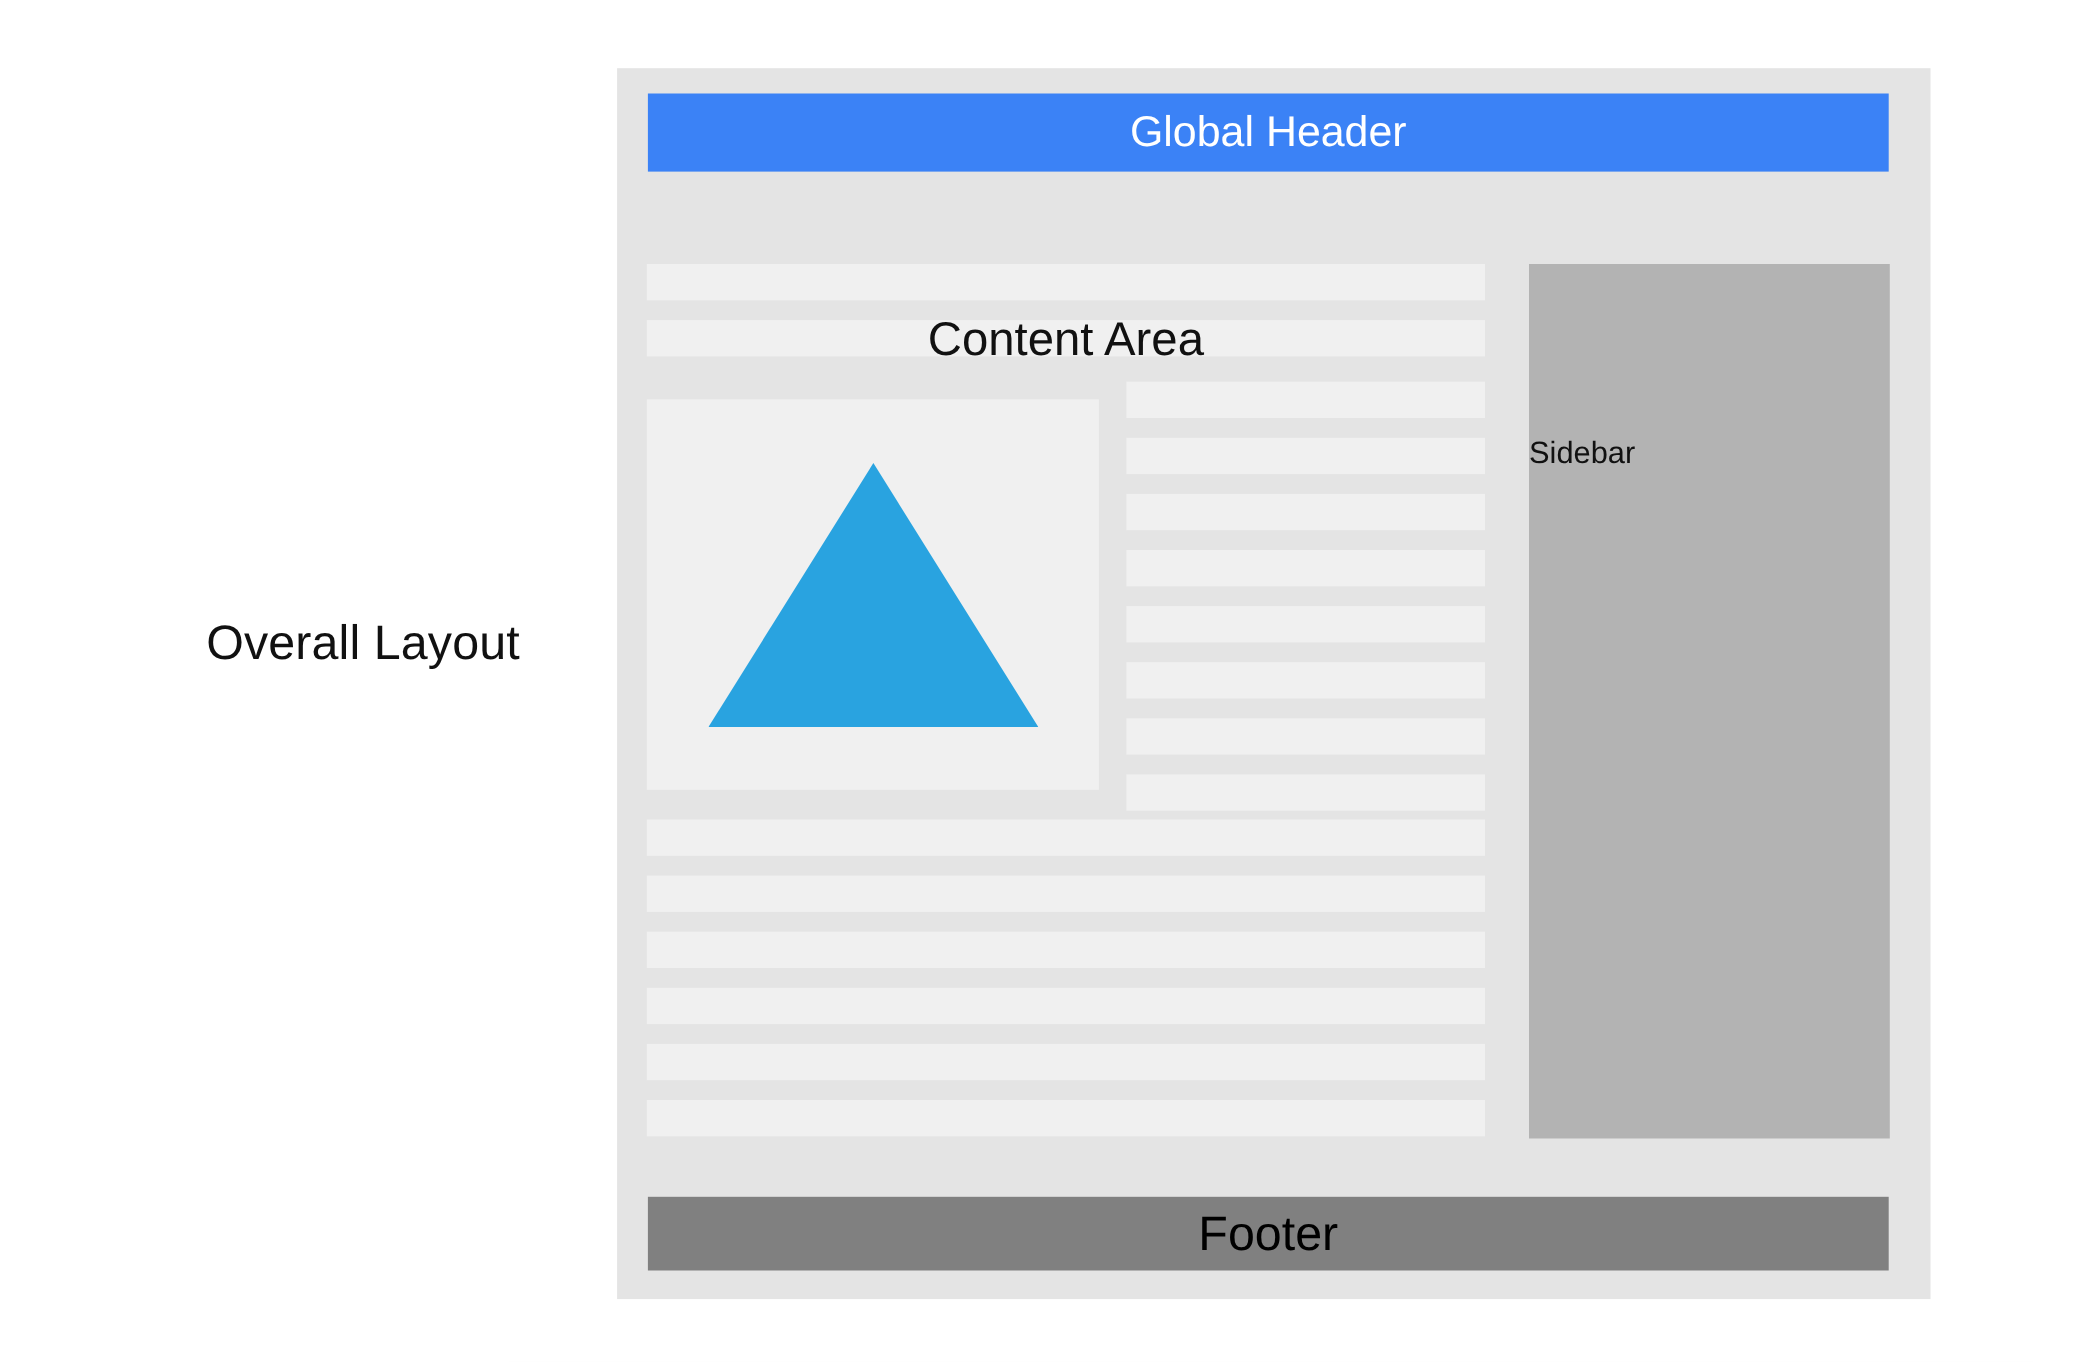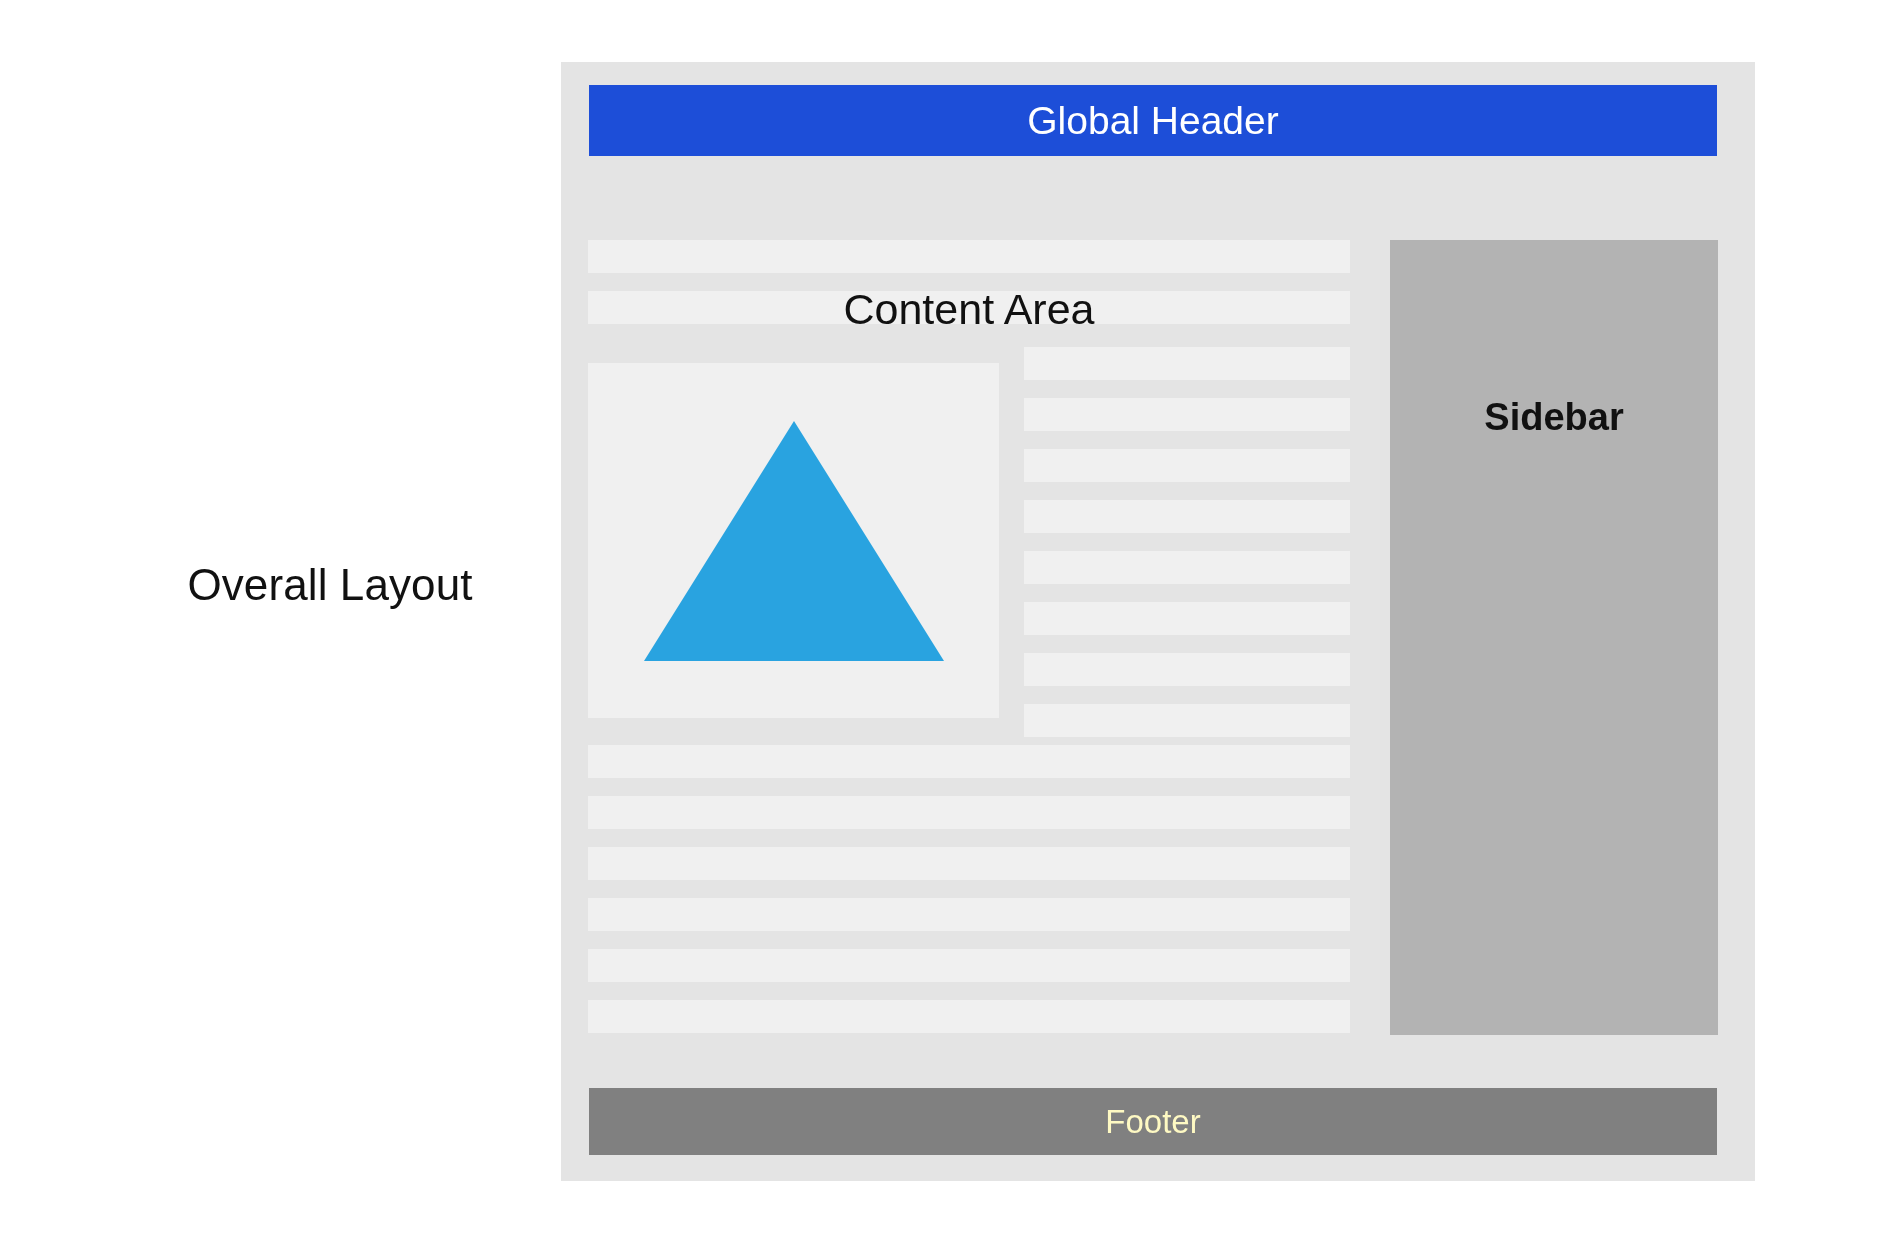--- a/index.html
+++ b/index.html
@@ -41,21 +41,21 @@
     background: #e4e4e4;
   }
 
   
   #global-header-bar {
     position: absolute;
     left: 28px;
     top: 23px;
     width: 1128px;
     height: 71px;
-    background: #1d4ed8;
+    background: #3b82f6;
     display: flex;
     align-items: center;
     justify-content: center;
   }
   #global-header-bar .bar-label {
     color: #ffffff;
     font-size: 39px;
     font-weight: 400;
     line-height: 1;
     white-space: nowrap;
@@ -67,45 +67,44 @@
     left: 28px;
     top: 1026px;
     width: 1128px;
     height: 67px;
     background: #808080;
     display: flex;
     align-items: center;
     justify-content: center;
   }
   #footer-bar .bar-label {
-    color: #fef9c3;
-    font-size: 33px;
+    color: #000000;
+    font-size: 44px;
     font-weight: 400;
     line-height: 1;
     white-space: nowrap;
   }
 
   
   #sidebar-block {
     position: absolute;
     left: 829px;
     top: 178px;
     width: 328px;
     height: 795px;
     background: #b3b3b3;
   }
   #sidebar-label {
     position: absolute;
     left: 0;
     top: 158px;
     width: 100%;
-    text-align: center;
     color: #111111;
-    font-size: 38px;
-    font-weight: 700;
+    font-size: 28px;
+    font-weight: 400;
     line-height: 1;
     white-space: nowrap;
   }
 
   
   #content-area {
     position: absolute;
     left: 27px;
     top: 178px;
     width: 762px;

